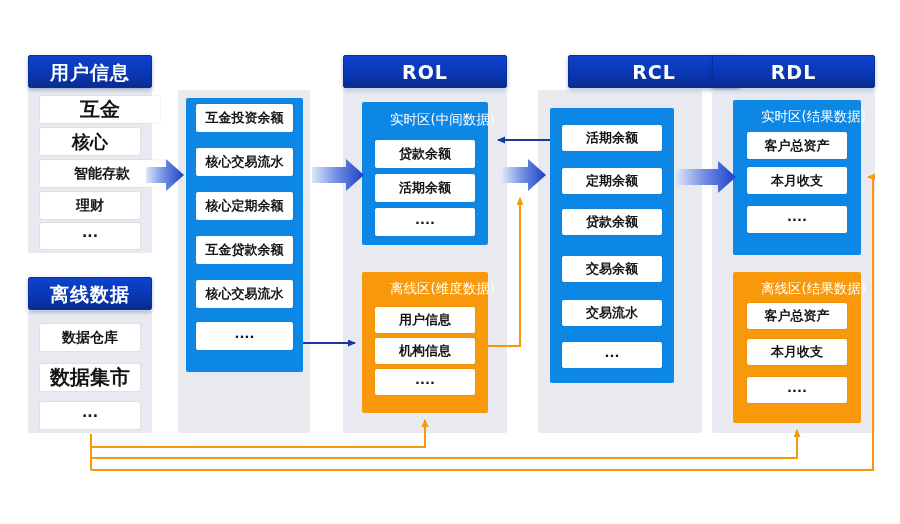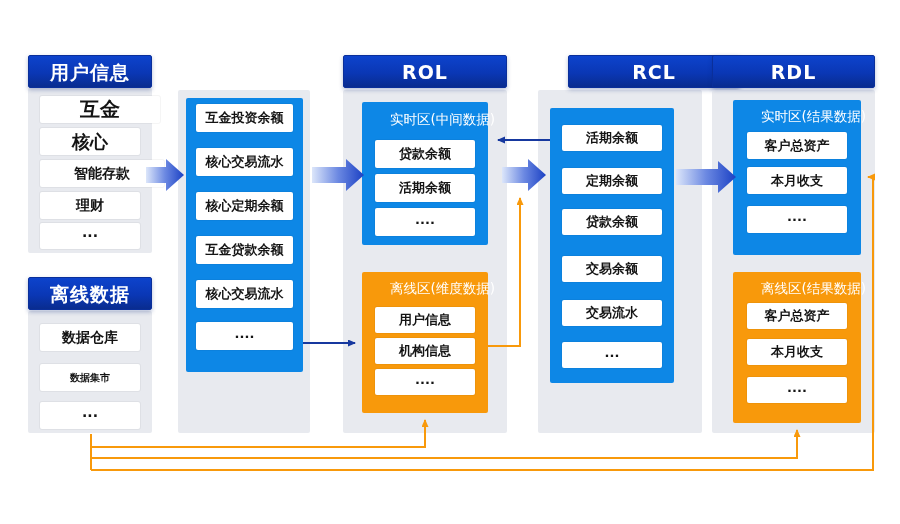--- a/index.html
+++ b/index.html
@@ -44,21 +44,21 @@
   <div class="hdr" style="left:28px;top:55px;width:124px">用户信息</div>
   <div class="cell" style="left:40px;top:96px;width:120px;height:27px;font-size:20px">互金</div>
   <div class="cell" style="left:40px;top:128px;width:100px;height:27px;font-size:18px">核心</div>
   <div class="cell" style="left:40px;top:160px;width:124px;height:27px;font-size:14px">智能存款</div>
   <div class="cell" style="left:40px;top:192px;width:100px;height:27px;font-size:14px">理财</div>
   <div class="cell" style="left:40px;top:223px;width:100px;height:26px;font-size:14px">···</div>
 
   <div class="panel" style="left:28px;top:311px;width:124px;height:122px"></div>
   <div class="hdr" style="left:28px;top:277px;width:124px">离线数据</div>
   <div class="cell" style="left:40px;top:324px;width:100px;height:27px;font-size:14px">数据仓库</div>
-  <div class="cell" style="left:40px;top:364px;width:100px;height:27px;font-size:10px">数据集市</div>
+  <div class="cell" style="left:40px;top:364px;width:100px;height:27px;font-size:20px">数据集市</div>
   <div class="cell" style="left:40px;top:402px;width:100px;height:27px;font-size:14px">···</div>
 
   <div class="panel" style="left:178px;top:90px;width:132px;height:343px"></div>
   <div class="zone blue" style="left:186px;top:98px;width:117px;height:274px"></div>
   <div class="cell" style="left:196px;top:104px;width:97px;height:28px">互金投资余额</div>
   <div class="cell" style="left:196px;top:148px;width:97px;height:28px">核心交易流水</div>
   <div class="cell" style="left:196px;top:192px;width:97px;height:28px">核心定期余额</div>
   <div class="cell" style="left:196px;top:236px;width:97px;height:28px">互金贷款余额</div>
   <div class="cell" style="left:196px;top:280px;width:97px;height:28px">核心交易流水</div>
   <div class="cell" style="left:196px;top:322px;width:97px;height:28px">····</div>

